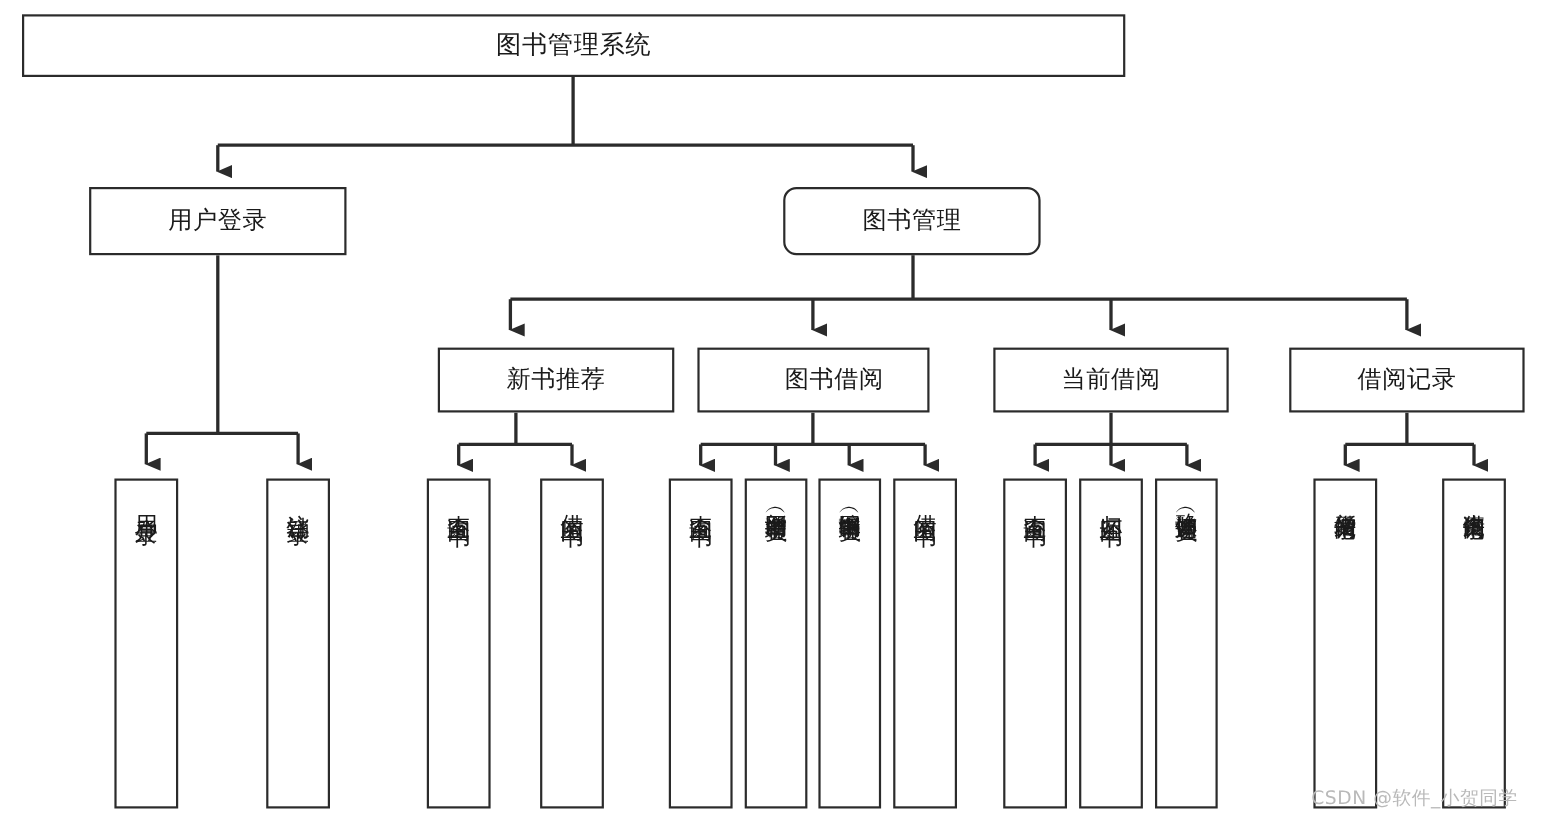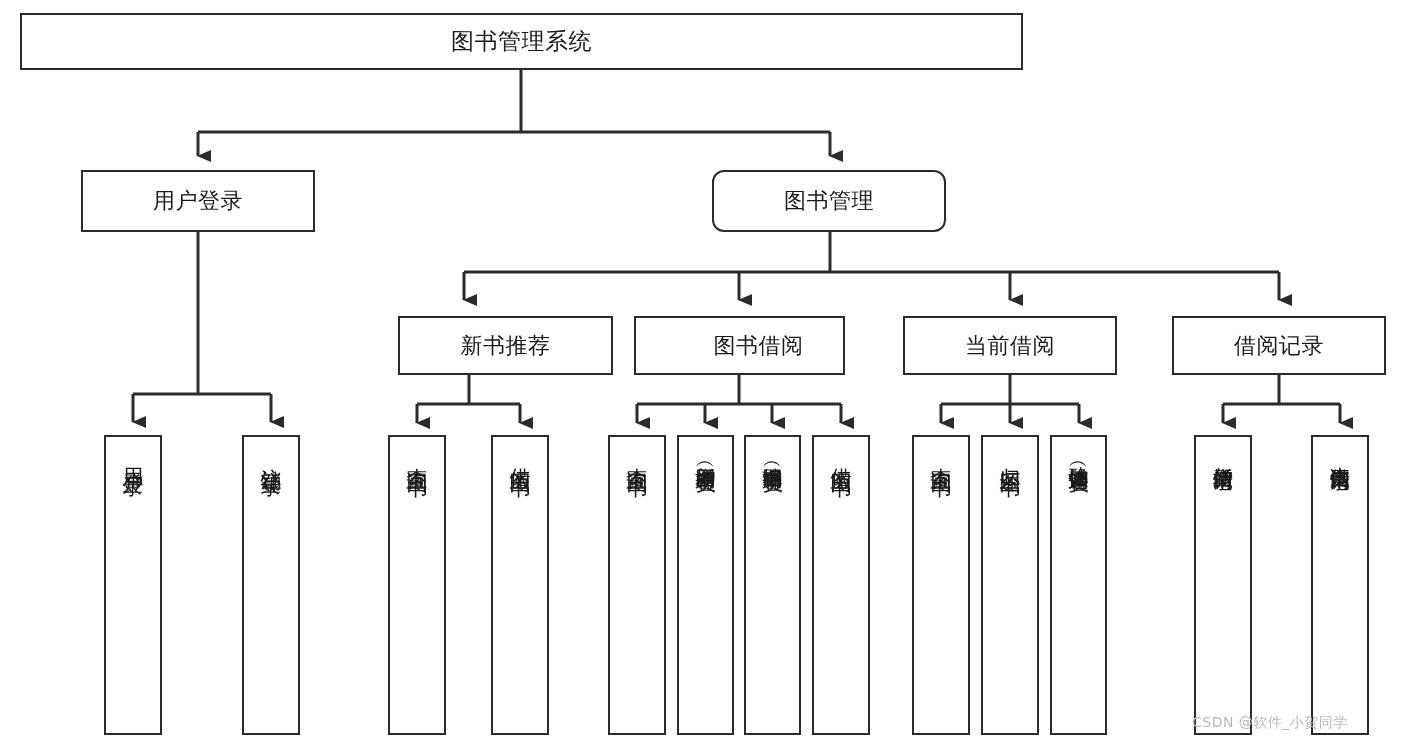--- a/index.html
+++ b/index.html
@@ -64,21 +64,21 @@
     letter-spacing: 3px;
     white-space: nowrap;
   }
   .node.vert.tall-text .node-label {
     font-size: 20px;
     letter-spacing: 1px;
   }
   .watermark {
     position: absolute;
     color: #b9b9b9;
-    font-size: 14px;
+    font-size: 17px;
     white-space: nowrap;
     letter-spacing: 0.5px;
   }
 </style>
 </head>
 <body>
 
 <div id="diagram-root">
 
   <svg id="edges-layer" viewBox="0 0 1405 747" xmlns="http://www.w3.org/2000/svg">

